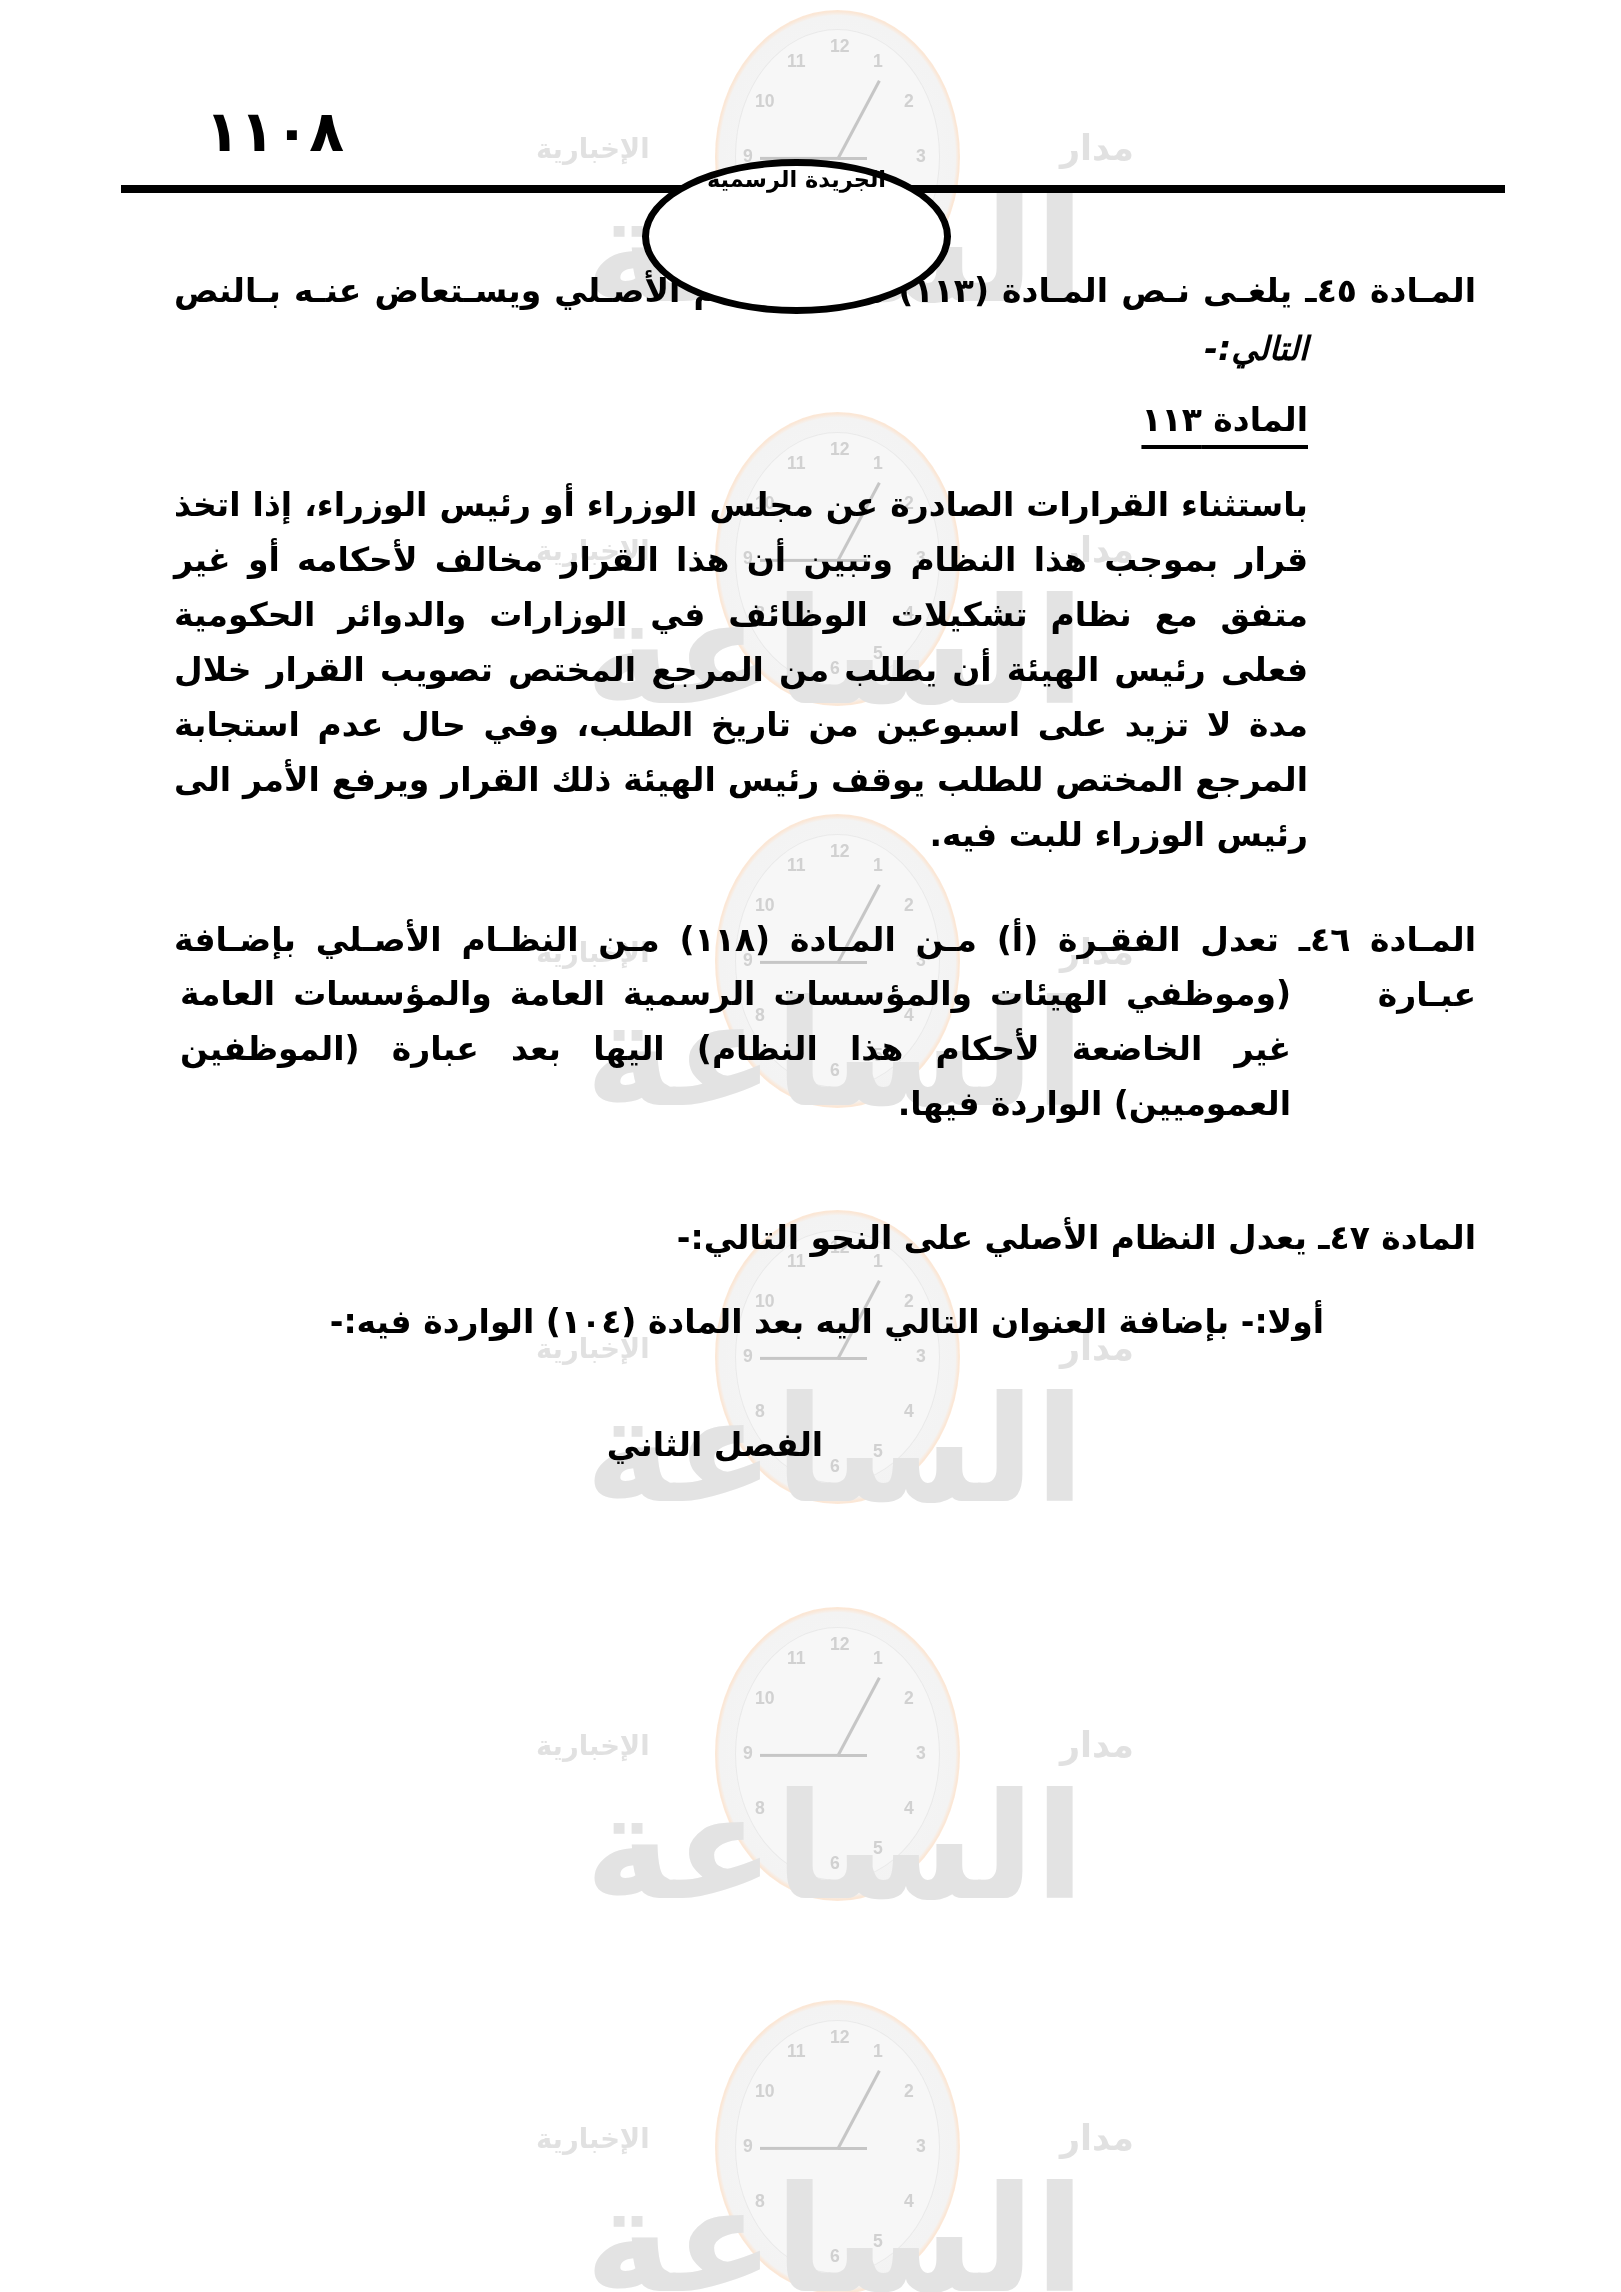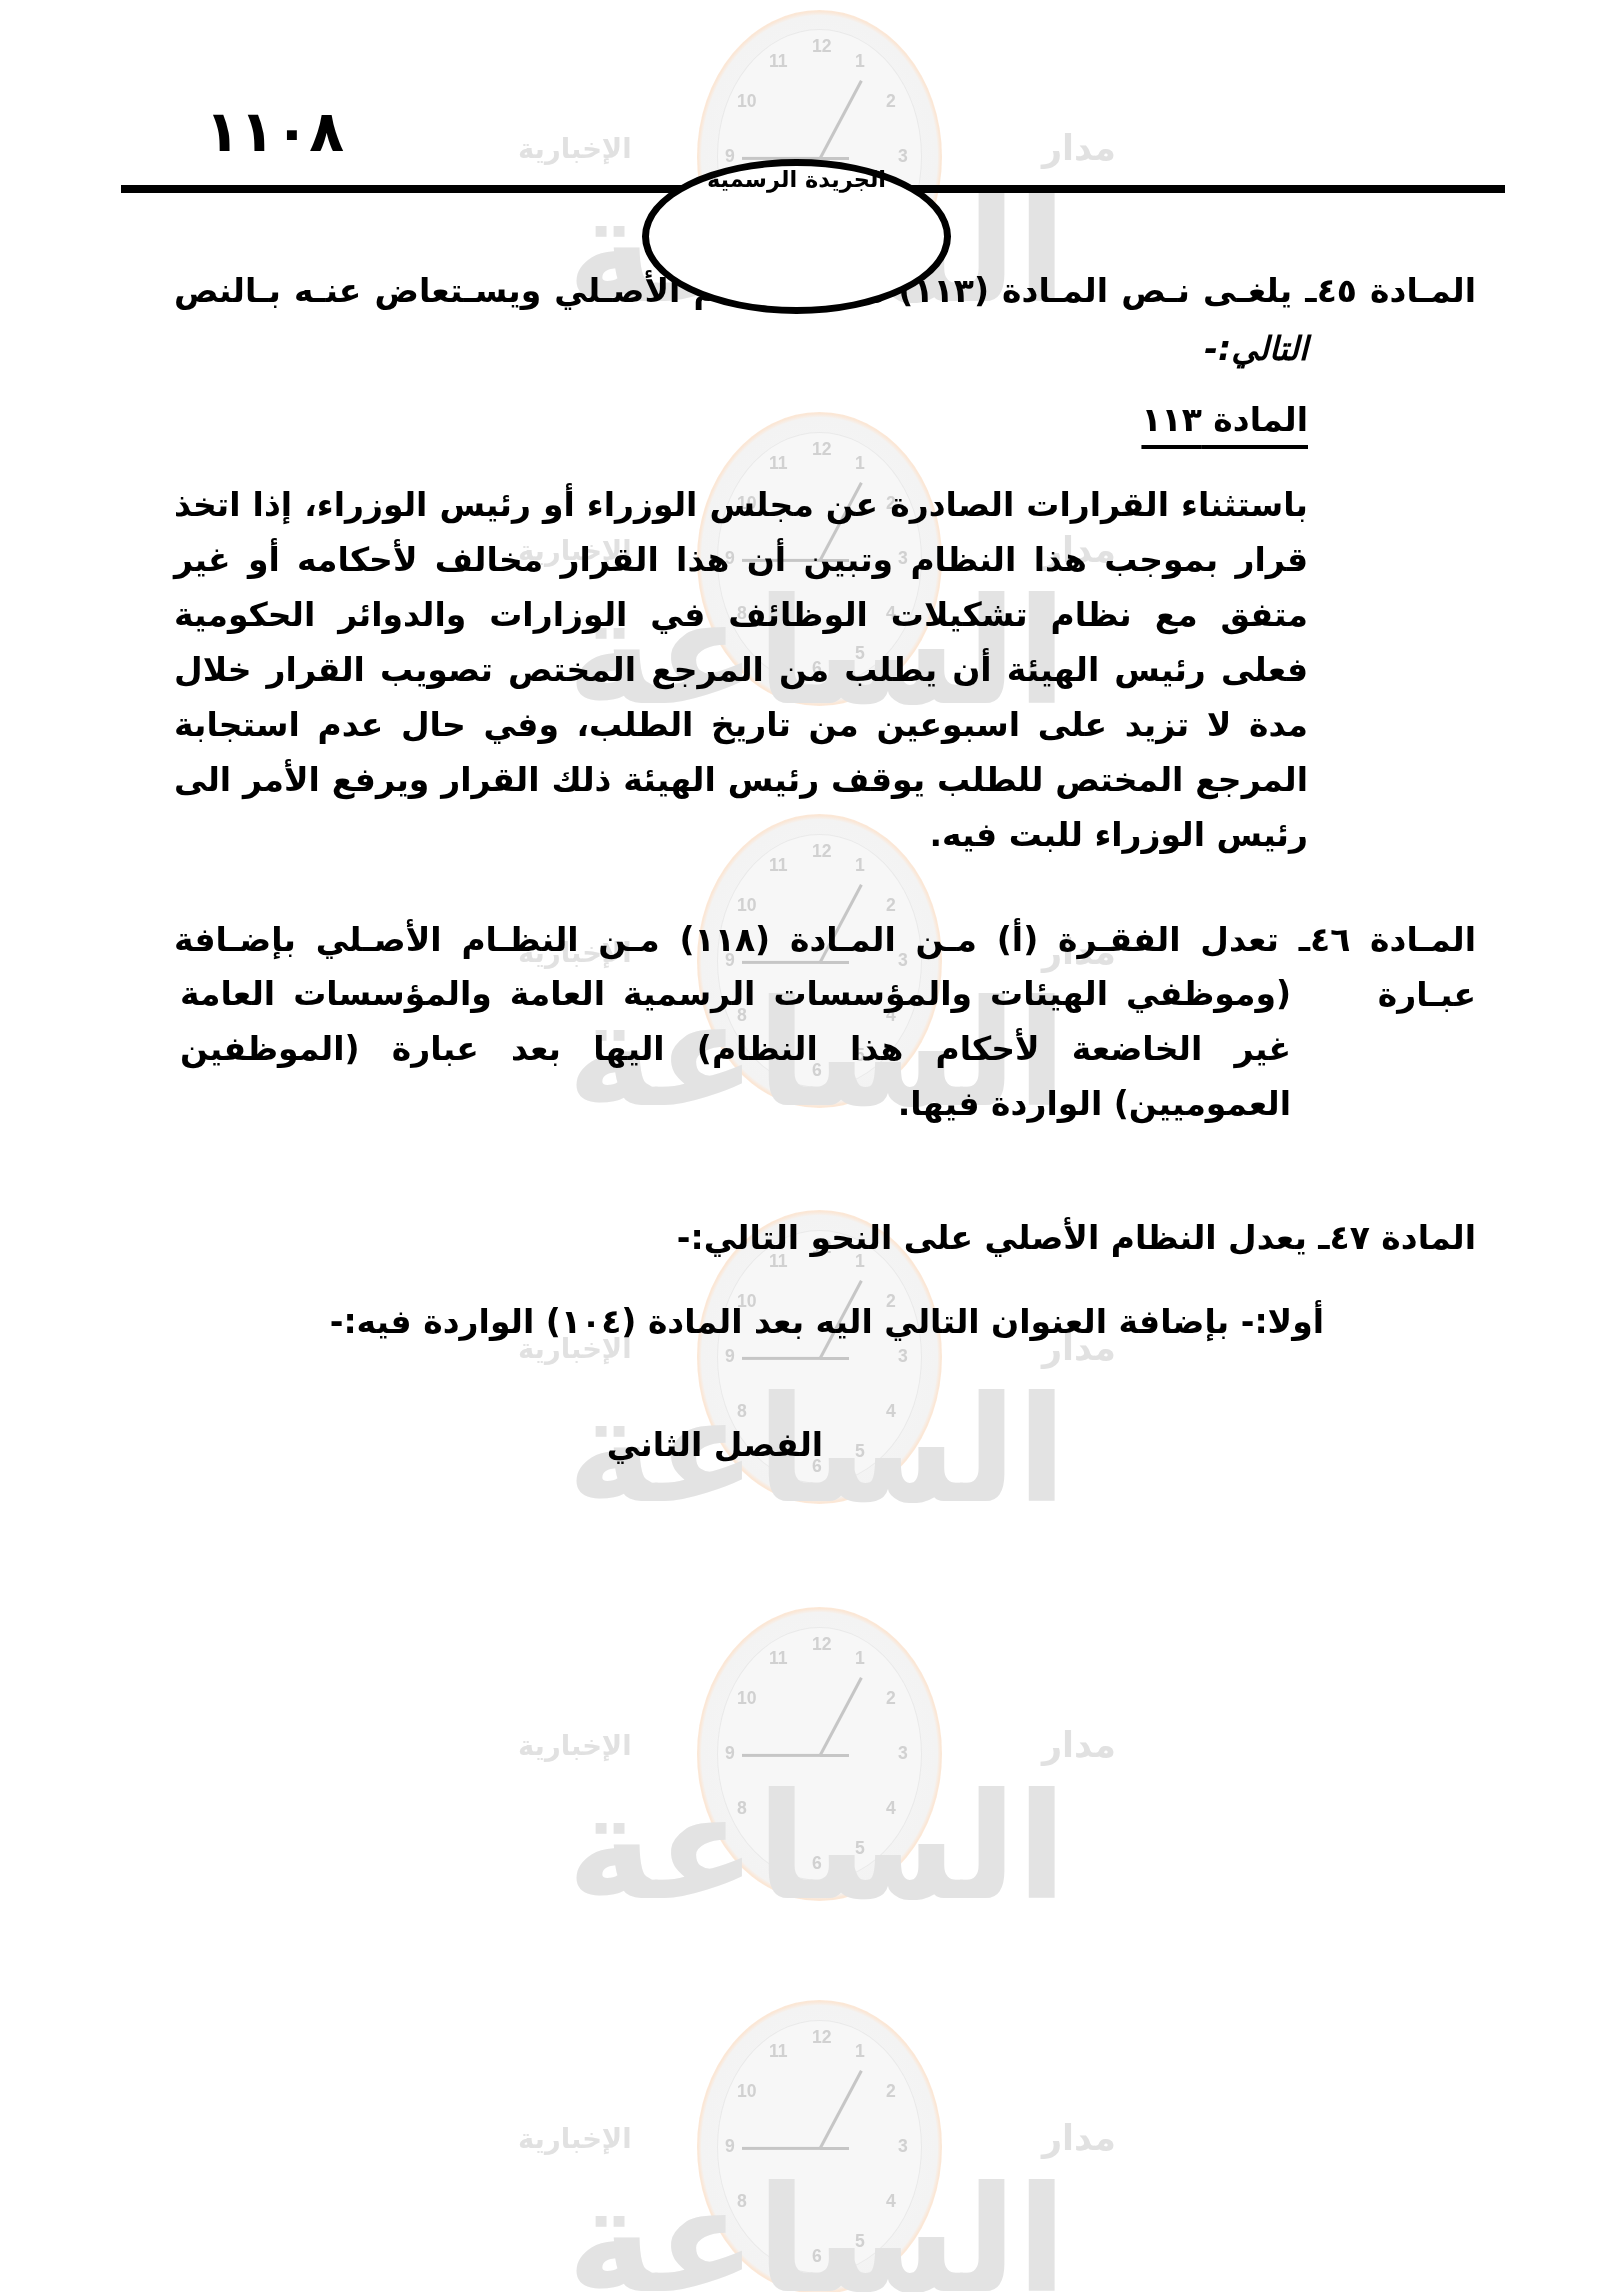--- a/index.html
+++ b/index.html
@@ -2,21 +2,21 @@
 <html><head>
 <meta charset="utf-8">
 <style>
   html, body { margin: 0; padding: 0; background: #ffffff; }
   body {
     width: 1621px; height: 2293px; position: relative; overflow: hidden;
     font-family: "DejaVu Sans", "Liberation Sans", sans-serif;
     color: #000;
   }
   
-  .wm { position: absolute; left: 518px; width: 598px; height: 392px; pointer-events: none; z-index: 0; }
+  .wm { position: absolute; left: 536px; width: 598px; height: 392px; pointer-events: none; z-index: 0; }
   .wm-clock {
     position: absolute; left: 179px; top: 0; width: 245px; height: 294px; border-radius: 50%;
     background: radial-gradient(ellipse at 50% 50%, #f7f7f7 0%, #f2f2f2 68%, #fbe3cf 70%, #fcebdc 80%, #fff6ee 100%);
     opacity: .85;
   }
   .wm-clock .face {
     position: absolute; left: 19.6px; top: 19.6px; right: 19.6px; bottom: 19.6px; border-radius: 50%;
     background: #f6f6f6; border: 1px solid #e6e6e6;
   }
   .wm-num { position: absolute; font: bold 17.6px "Liberation Sans", sans-serif; color: #c9c9c9; }

